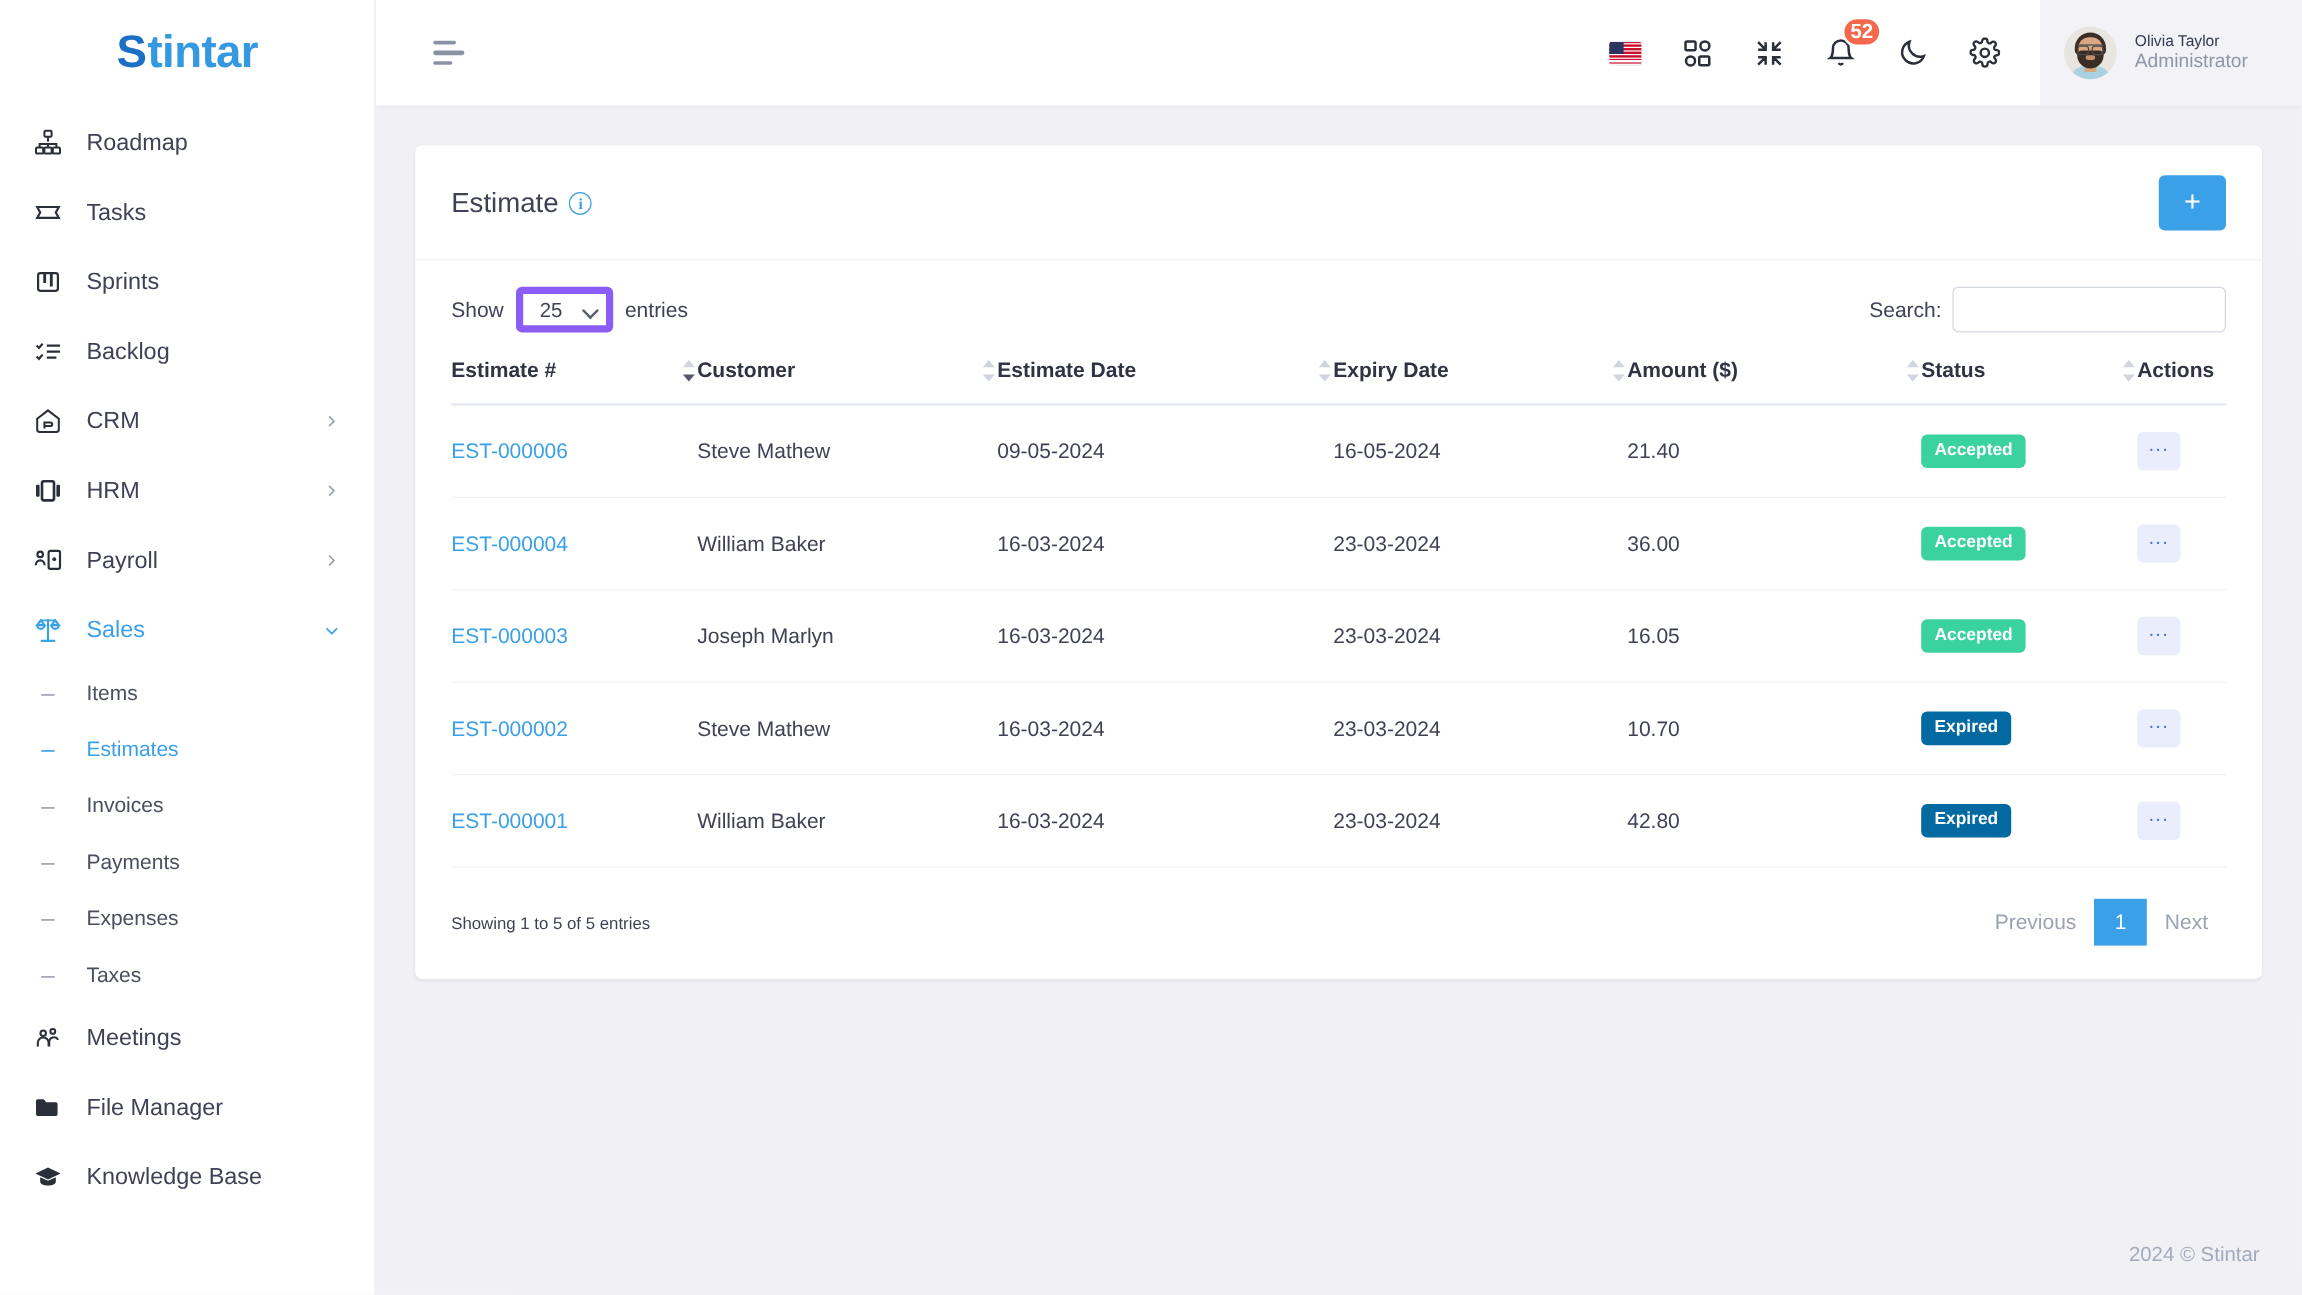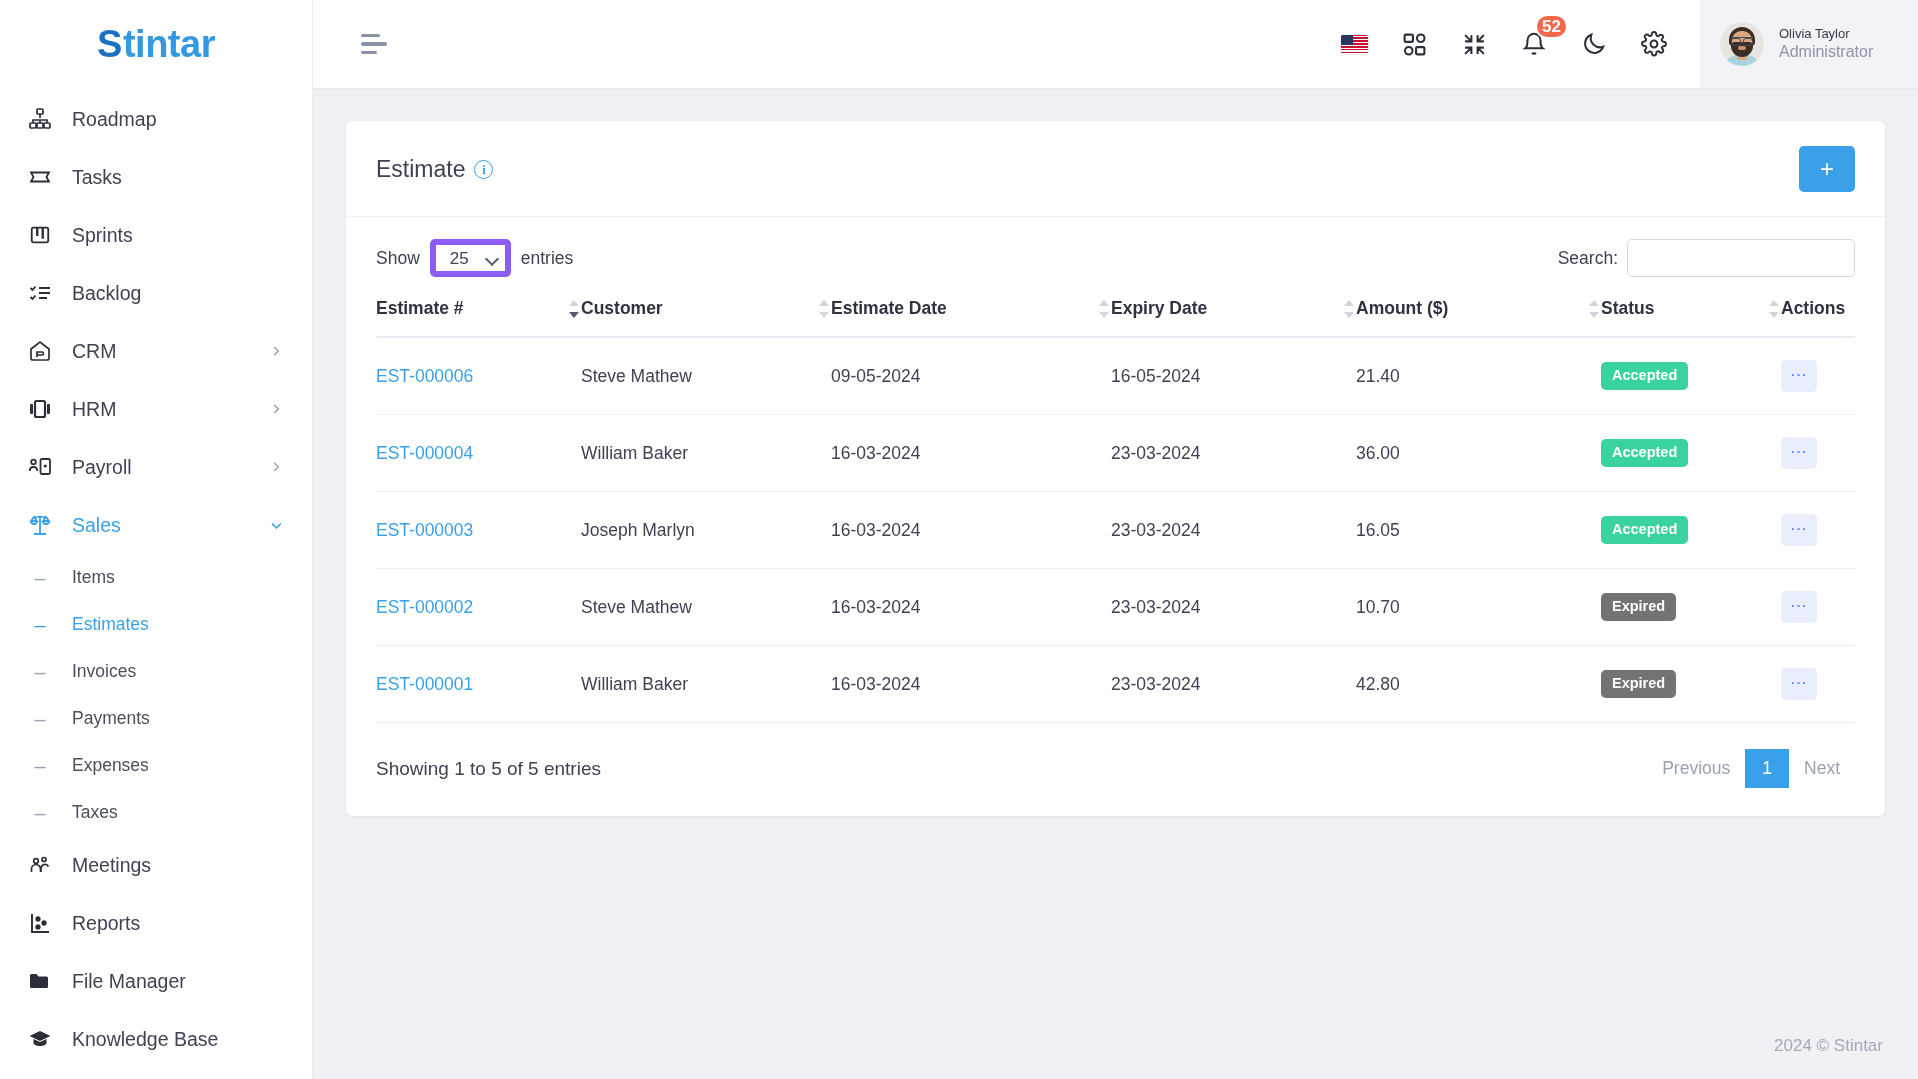--- a/index.html
+++ b/index.html
@@ -207,31 +207,31 @@
     font-size: 17.5px; color: #3f4254;
     padding: 22px 0 22px 0; border-bottom: 1px solid #eef0f3;
     vertical-align: middle;
   }
   td.c-est a { color: #3aa0e8; text-decoration: none; cursor: pointer; }
   .badge-pill {
     display: inline-block; padding: 4px 11px 5px 11px; border-radius: 5px;
     color: #fff; font-size: 14.5px; font-weight: bold; line-height: 1.25;
   }
   .badge-accepted { background: #3ad29f; }
-  .badge-expired { background: #737373; }
+  .badge-expired { background: #0369a1; }
   .act-btn {
     width: 36px; height: 32px; border-radius: 5px;
     background: #eaeefc; color: #4f6ef7; border: none; cursor: pointer;
     font-size: 17px; line-height: 1; display: inline-flex;
     align-items: flex-start; justify-content: center; padding-top: 2px;
     letter-spacing: 1px;
   }
 
   .table-footer { display: flex; align-items: center; padding: 26px 0 8px 0; }
-  .info-text { font-size: 19px; color: #3f4254; }
+  .info-text { font-size: 14px; color: #3f4254; }
   .pag { margin-left: auto; display: flex; align-items: center; }
   .pag span, .pag a {
     font-size: 17.5px; color: #9aa2b1; padding: 9px 15px; cursor: pointer;
     text-decoration: none;
   }
   .pag .cur { background: #3aa0e8; color: #fff; padding: 9px 17px; }
 
   .footer {
     height: 66px; flex: 0 0 66px;
     display: flex; align-items: center; justify-content: flex-end;
@@ -391,31 +391,20 @@
         <span class="ico">
           <svg width="24" height="24" viewBox="0 0 24 24" fill="none" stroke="currentColor" stroke-width="1.7">
               <circle cx="8" cy="8" r="2.3"></circle>
               <circle cx="16" cy="6.5" r="2"></circle>
               <path d="M3.5 19v-3a4.5 4.5 0 019 0v3M13 19v-3.5a4 4 0 017.5-2"></path>
             </svg>
         </span>
         <span class="lbl">Meetings</span>
       </div>
 
-      <div class="nav-item">
-        <span class="ico">
-          <svg width="24" height="24" viewBox="0 0 24 24" fill="none" stroke="currentColor" stroke-width="1.9">
-              <path d="M4 3v18h17"></path>
-              <circle cx="10" cy="8" r="1.7" fill="currentColor"></circle>
-              <circle cx="16" cy="12" r="1.7" fill="currentColor"></circle>
-              <circle cx="10" cy="16" r="1.7" fill="currentColor"></circle>
-            </svg>
-        </span>
-        <span class="lbl">Reports</span>
-      </div>
 
       <div class="nav-item">
         <span class="ico">
           <svg width="24" height="24" viewBox="0 0 24 24" fill="currentColor">
               <path d="M2 6.5A1.5 1.5 0 013.5 5h5l2 2.5h8A1.5 1.5 0 0120 9v8.5a1.5 1.5 0 01-1.5 1.5h-15A1.5 1.5 0 012 17.5z"></path>
             </svg>
         </span>
         <span class="lbl">File Manager</span>
       </div>
 

